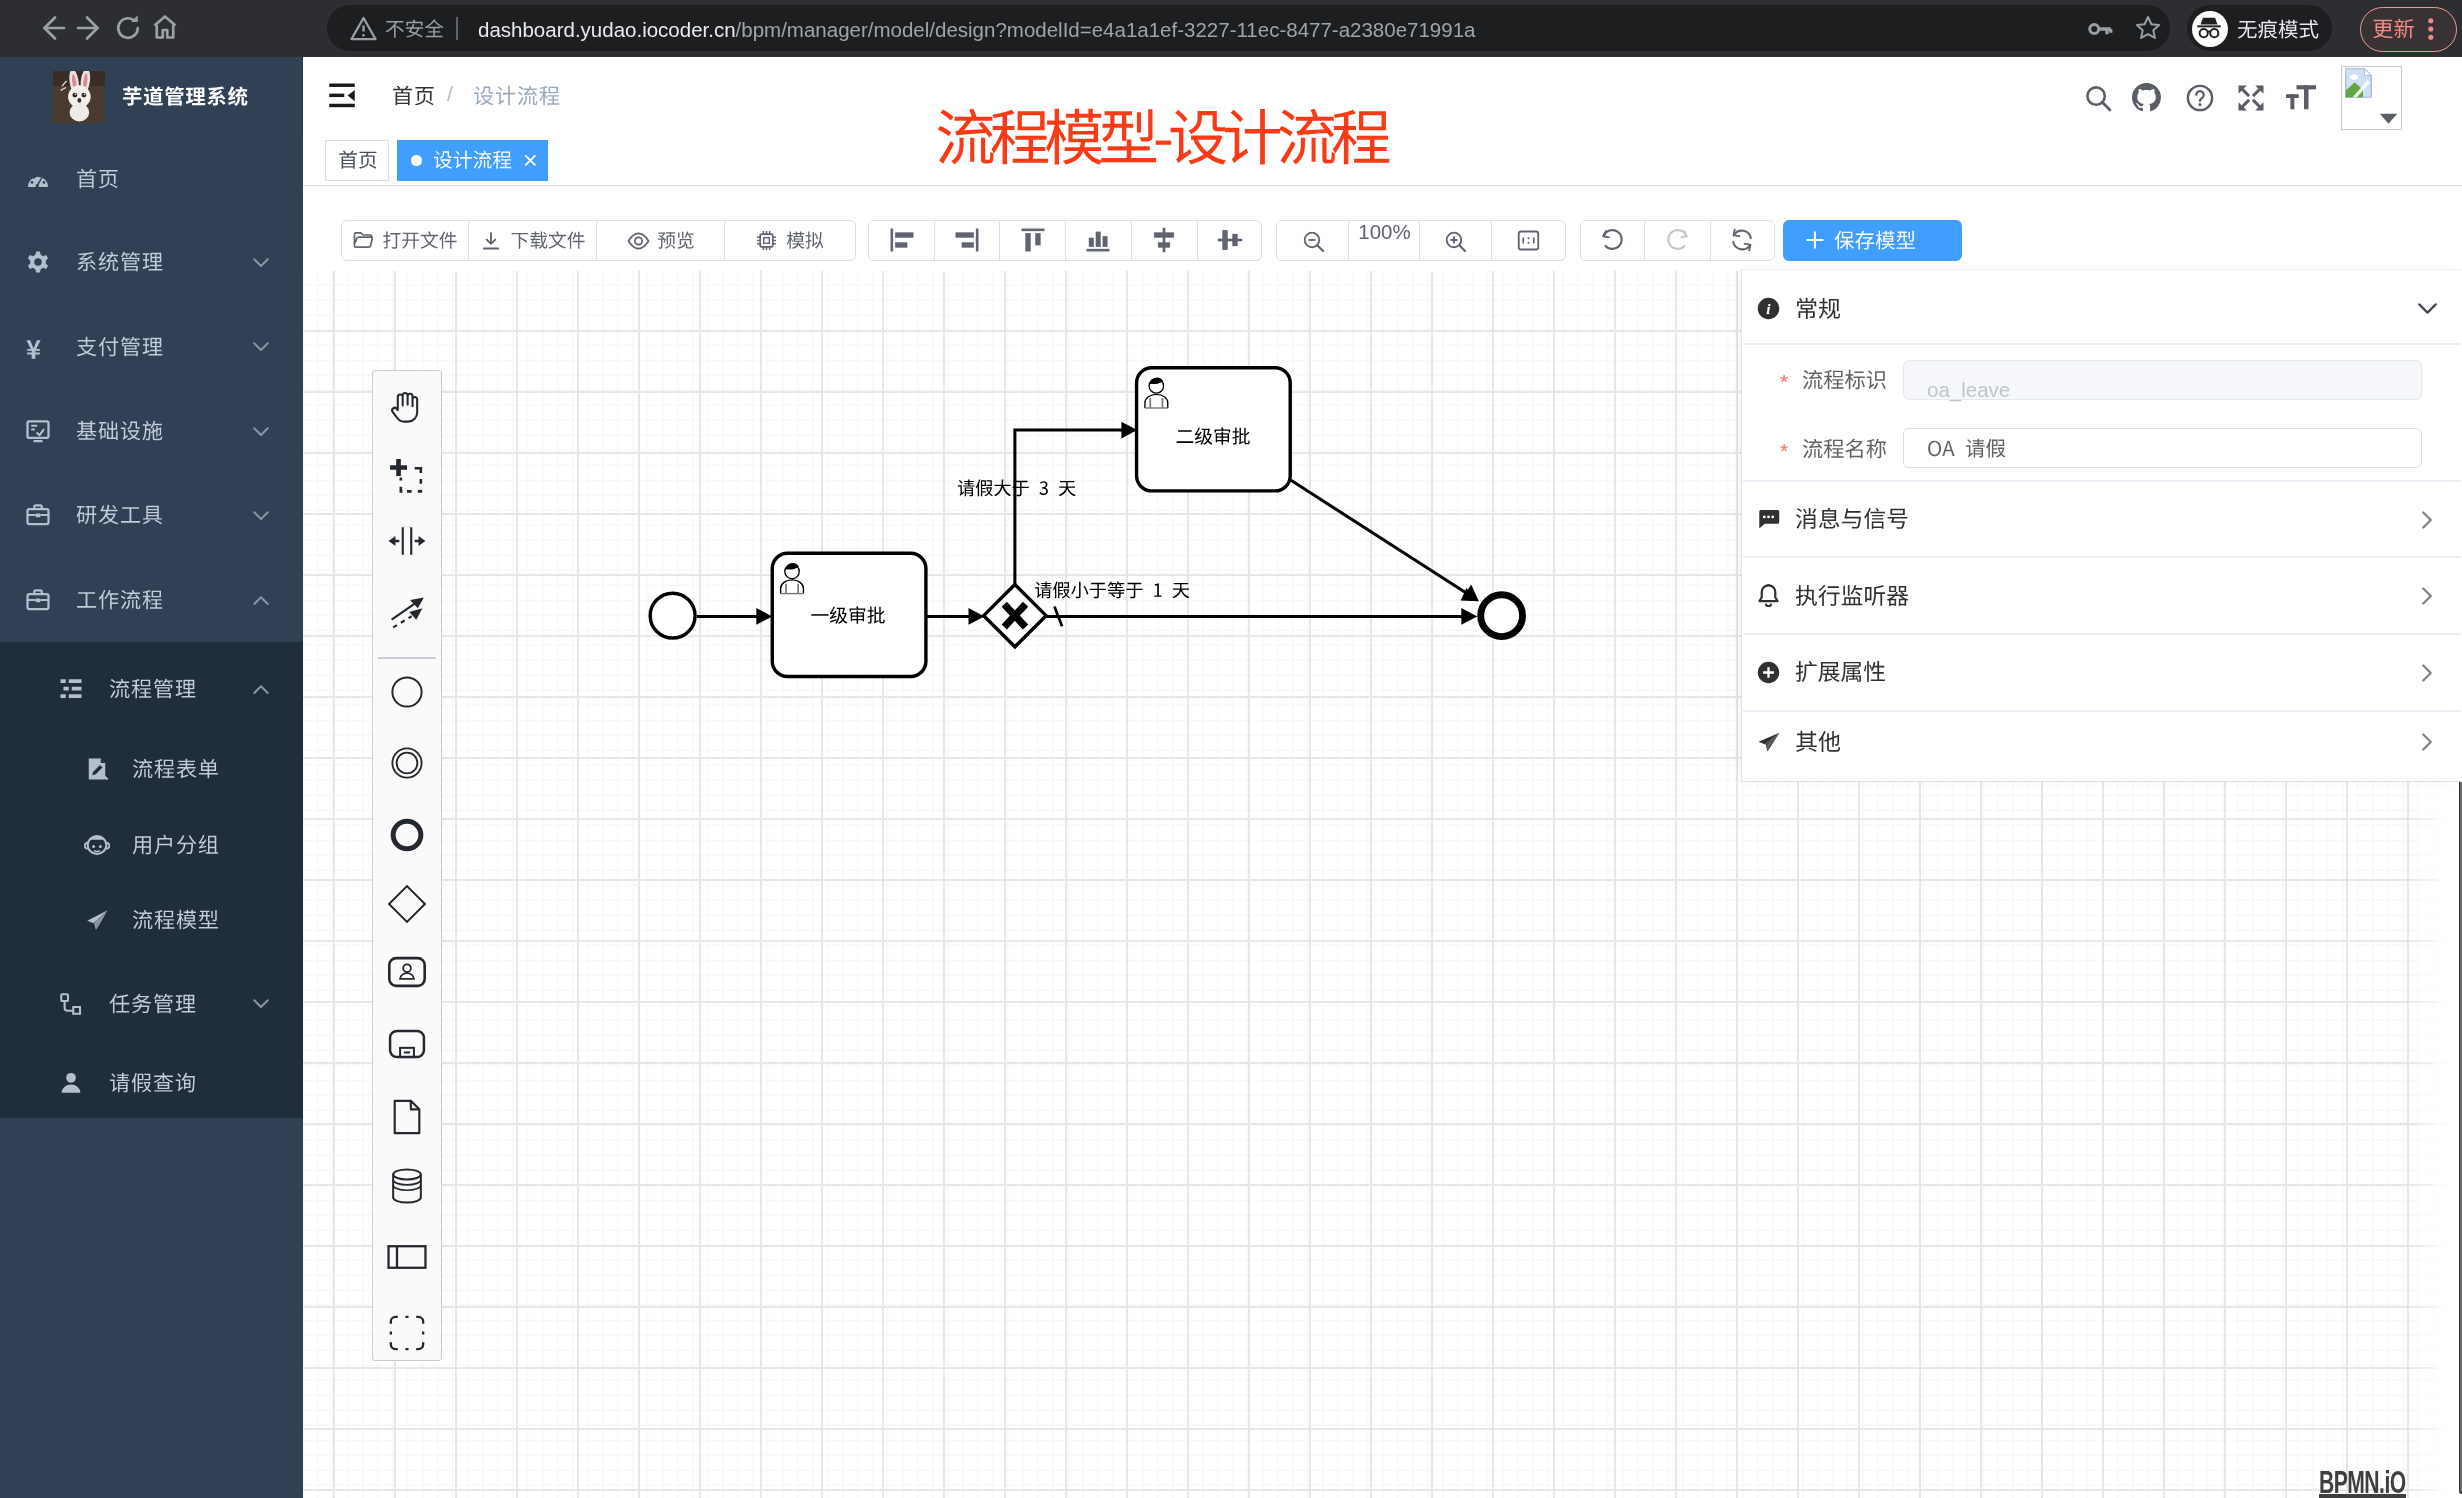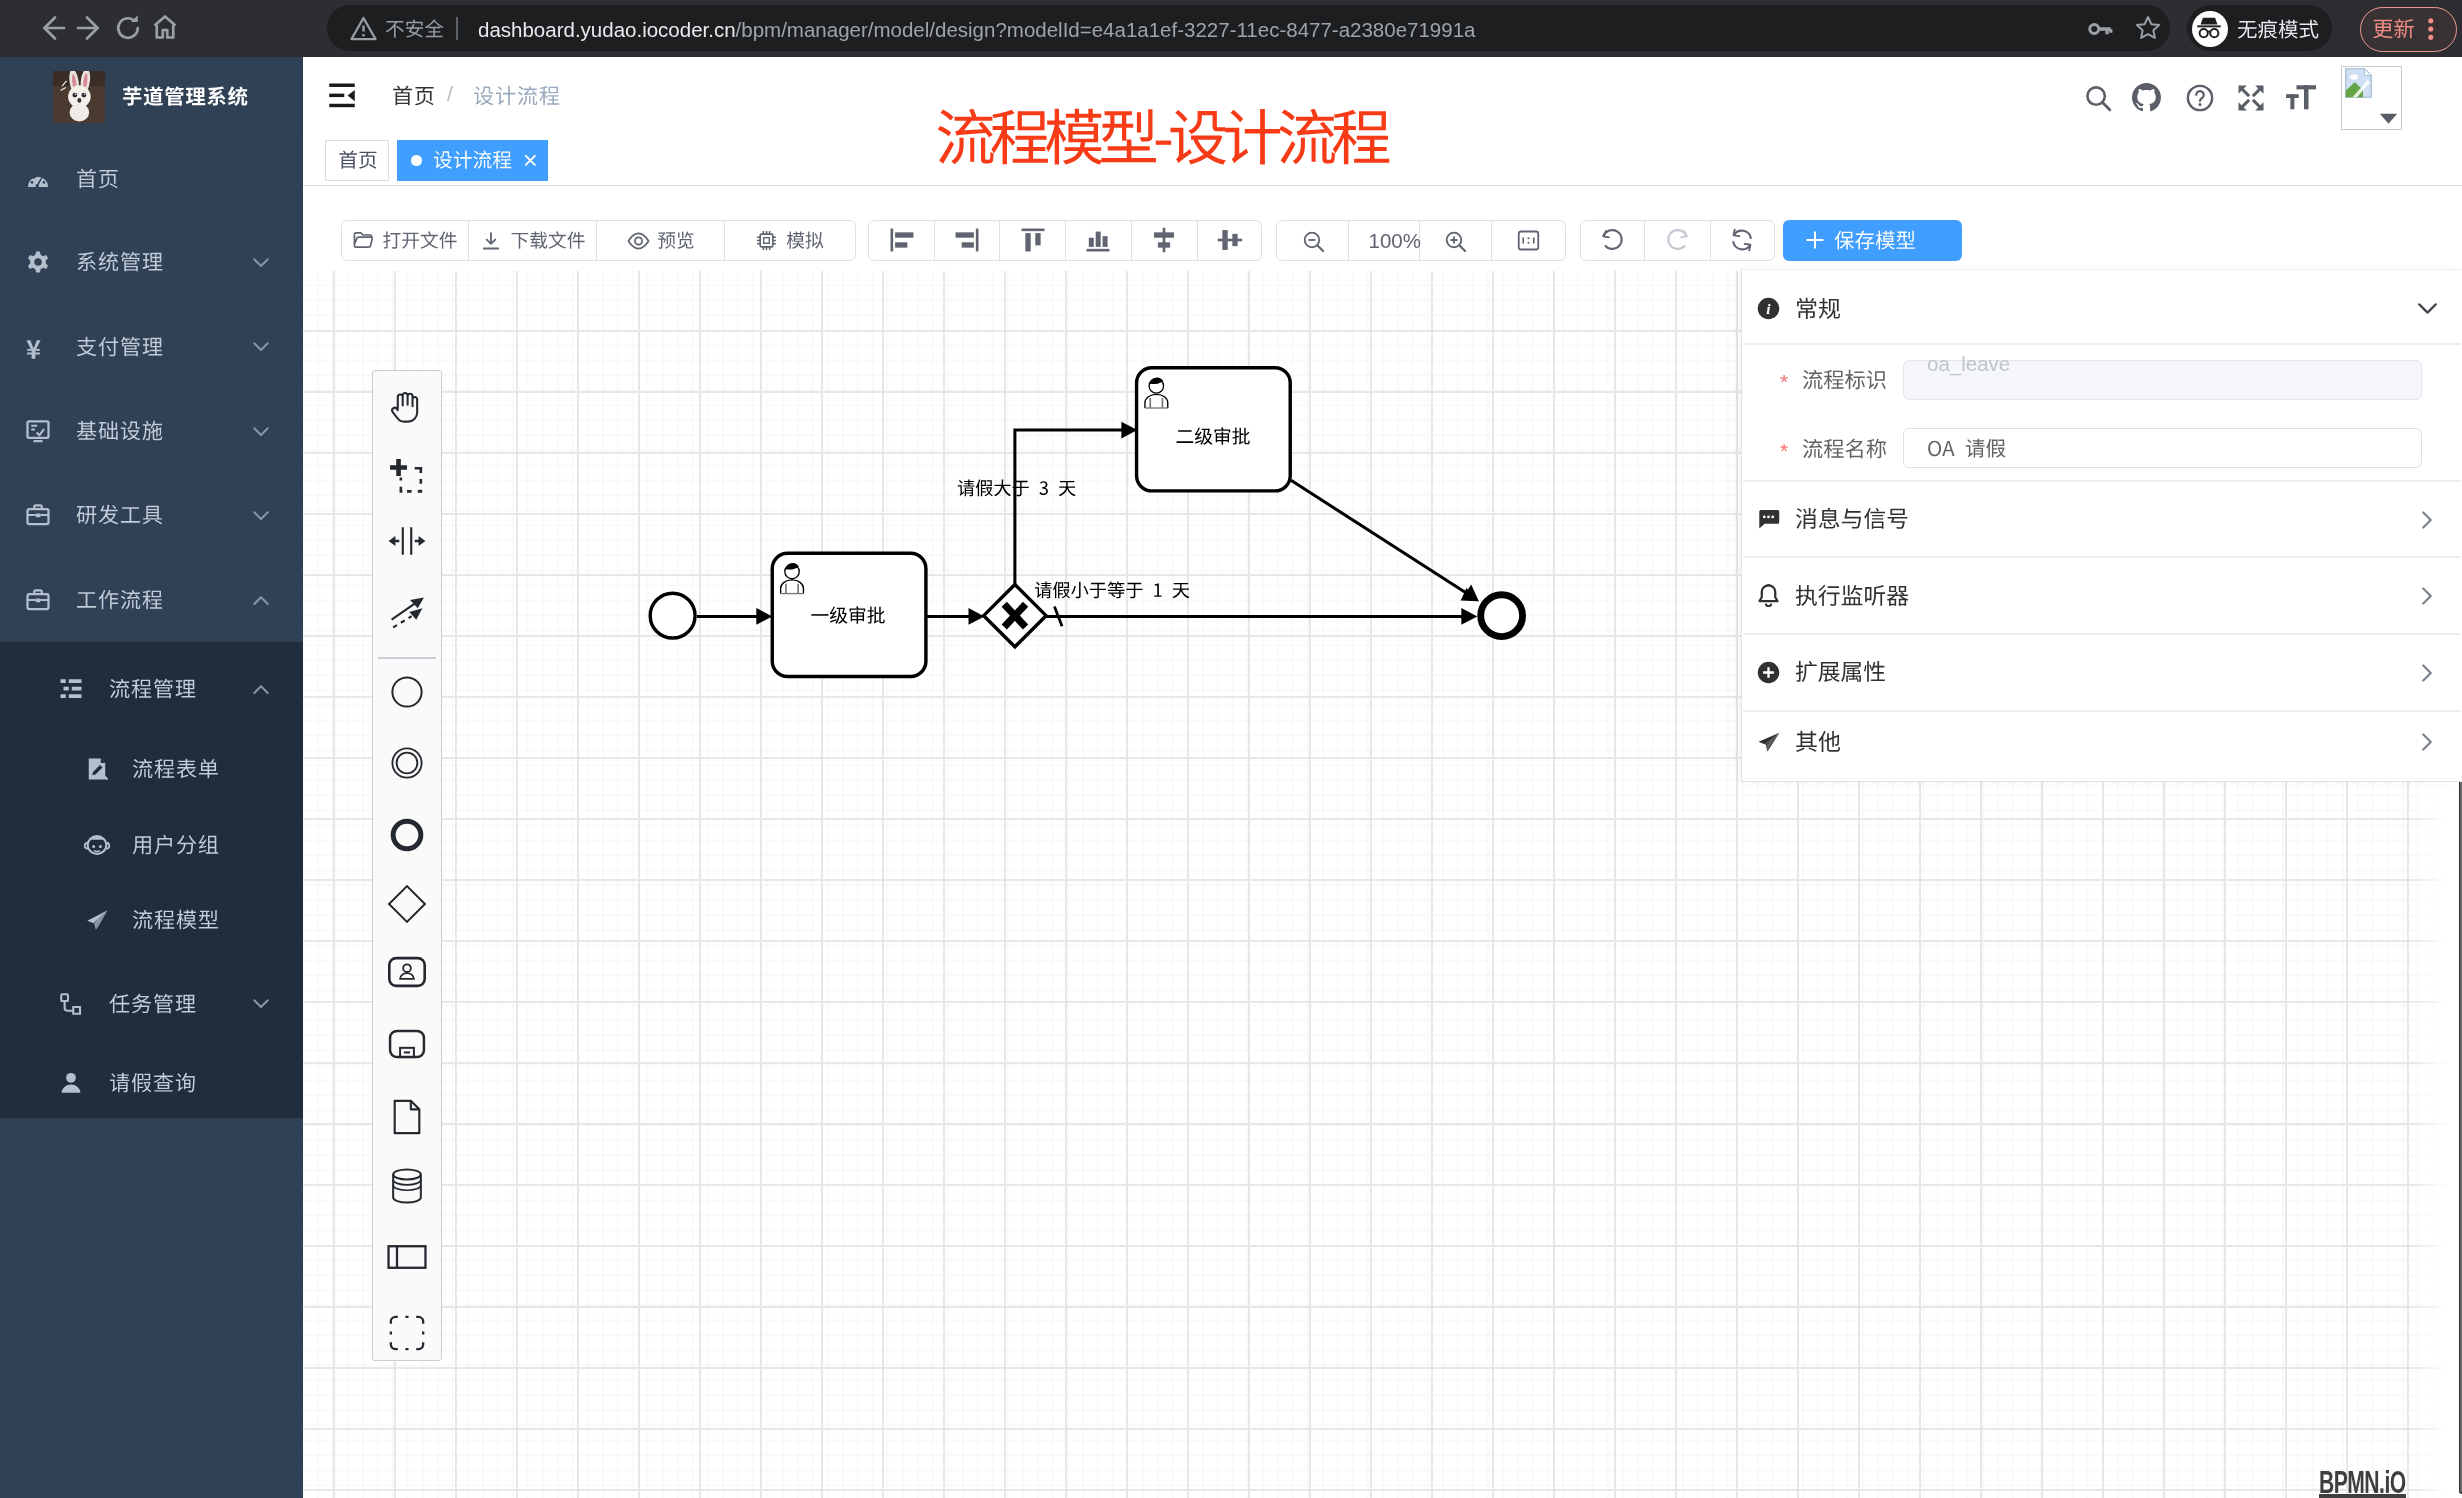--- a/index.html
+++ b/index.html
@@ -535,21 +535,21 @@
   </svg>
 <div class="abs" style="left:1276px;top:220px;width:73px;height:41px;background:#fff;border:1.5px solid #dcdfe6;border-top-left-radius:6px;border-bottom-left-radius:6px;"></div>
 <div class="abs" style="left:1348px;top:220px;width:73px;height:41px;background:#fff;border:1.5px solid #dcdfe6;;"></div>
 <div class="abs" style="left:1419px;top:220px;width:74px;height:41px;background:#fff;border:1.5px solid #dcdfe6;;"></div>
 <div class="abs" style="left:1491px;top:220px;width:75px;height:41px;background:#fff;border:1.5px solid #dcdfe6;border-top-right-radius:6px;border-bottom-right-radius:6px;"></div>
 <svg class="abs" style="left:1302px;top:230px" width="23" height="23" viewBox="0 0 30 30">
 <circle cx="13" cy="13" r="9.5" stroke="#5f6470" stroke-width="2.4" fill="none"></circle>
 <path d="M20 20 L27.5 27.5" stroke="#5f6470" stroke-width="2.8" stroke-linecap="round"></path>
 <path d="M8.5 13 h9" stroke="#5f6470" stroke-width="2.4"></path>
   </svg>
-<div class="abs" style="left:1348px;top:229px;width:73px;text-align:right;font-size:20.5px;color:#5f6470">100%</div>
+<div class="abs" style="left:1348px;top:220px;width:73px;text-align:center;font-size:20.5px;color:#5f6470">100%</div>
 <svg class="abs" style="left:1444px;top:230px" width="23" height="23" viewBox="0 0 30 30">
 <circle cx="13" cy="13" r="9.5" stroke="#5f6470" stroke-width="2.4" fill="none"></circle>
 <path d="M20 20 L27.5 27.5" stroke="#5f6470" stroke-width="2.8" stroke-linecap="round"></path>
 <path d="M8.5 13 h9 M13 8.5 v9" stroke="#5f6470" stroke-width="2.4"></path>
   </svg>
 <svg class="abs" style="left:1517px;top:230px" width="23" height="21" viewBox="0 0 30 28">
 <rect x="2" y="2" width="26" height="24" rx="3" stroke="#5f6470" stroke-width="2.4" fill="none"></rect>
 <path d="M8 10 v8 M22 10 v8" stroke="#5f6470" stroke-width="2.2"></path>
 <circle cx="15" cy="11" r="1.4" fill="#5f6470"></circle>
     <circle cx="15" cy="17" r="1.4" fill="#5f6470"></circle>
@@ -765,21 +765,21 @@
     <svg width="85" height="23.6" viewBox="0 0 112 31" style="overflow:visible;">
       <g fill="#606266" transform="translate(0,25.8)">
         <path transform="translate(0.0,0) scale(0.028000,-0.028000)" d="M577 361V-37H644V361ZM400 362V259C400 167 387 56 264 -28C281 -39 306 -62 317 -77C452 19 468 148 468 257V362ZM755 362V44C755 -16 760 -32 775 -46C788 -58 810 -63 830 -63C840 -63 867 -63 879 -63C896 -63 916 -59 927 -52C941 -44 949 -32 954 -13C959 5 962 58 964 102C946 108 924 118 911 130C910 82 909 46 907 29C905 13 902 6 897 2C892 -1 884 -2 875 -2C867 -2 854 -2 847 -2C840 -2 834 -1 831 2C826 7 825 17 825 37V362ZM85 774C145 738 219 684 255 645L300 704C264 742 189 794 129 827ZM40 499C104 470 183 423 222 388L264 450C224 484 144 528 80 554ZM65 -16 128 -67C187 26 257 151 310 257L256 306C198 193 119 61 65 -16ZM559 823C575 789 591 746 603 710H318V642H515C473 588 416 517 397 499C378 482 349 475 330 471C336 454 346 417 350 399C379 410 425 414 837 442C857 415 874 390 886 369L947 409C910 468 833 560 770 627L714 593C738 566 765 534 790 503L476 485C515 530 562 592 600 642H945V710H680C669 748 648 799 627 840Z"></path>
         <path transform="translate(28.0,0) scale(0.028000,-0.028000)" d="M532 733H834V549H532ZM462 798V484H907V798ZM448 209V144H644V13H381V-53H963V13H718V144H919V209H718V330H941V396H425V330H644V209ZM361 826C287 792 155 763 43 744C52 728 62 703 65 687C112 693 162 702 212 712V558H49V488H202C162 373 93 243 28 172C41 154 59 124 67 103C118 165 171 264 212 365V-78H286V353C320 311 360 257 377 229L422 288C402 311 315 401 286 426V488H411V558H286V729C333 740 377 753 413 768Z"></path>
         <path transform="translate(56.0,0) scale(0.028000,-0.028000)" d="M466 764V693H902V764ZM779 325C826 225 873 95 888 16L957 41C940 120 892 247 843 345ZM491 342C465 236 420 129 364 57C381 49 411 28 425 18C479 94 529 211 560 327ZM422 525V454H636V18C636 5 632 1 617 0C604 0 557 -1 505 1C515 -22 526 -54 529 -76C599 -76 645 -74 674 -62C703 -49 712 -26 712 17V454H956V525ZM202 840V628H49V558H186C153 434 88 290 24 215C38 196 58 165 66 145C116 209 165 314 202 422V-79H277V444C311 395 351 333 368 301L412 360C392 388 306 498 277 531V558H408V628H277V840Z"></path>
         <path transform="translate(84.0,0) scale(0.028000,-0.028000)" d="M513 697H816V398H513ZM439 769V326H893V769ZM738 205C791 118 847 1 869 -71L943 -41C921 30 862 144 806 230ZM510 228C481 126 428 28 361 -36C379 -46 413 -67 427 -79C494 -9 553 98 587 211ZM102 769C156 722 224 657 257 615L309 667C276 708 206 771 151 814ZM50 526V454H191V107C191 54 154 15 135 -1C148 -12 172 -37 181 -52C196 -32 224 -10 398 126C389 140 375 170 369 190L264 110V526Z"></path>
       </g>
     </svg>
   </div>
 <div class="abs" style="left:1903px;top:360px;width:519px;height:40px;background:#f5f7fa;border:1.5px solid #e4e7ed;border-radius:6px"></div>
-<div class="abs" style="left:1927px;top:352px;font-size:20.5px;color:#c0c4cc">oa_leave</div>
+<div class="abs" style="left:1927px;top:378px;font-size:20.5px;color:#c0c4cc">oa_leave</div>
 <div class="abs" style="left:1780px;top:439px;font-size:21px;color:#f56c6c;font-family:'Liberation Sans'">*</div>
 <div style="position:absolute;left:1802px;top:437px;line-height:0">
     <svg width="85" height="23.6" viewBox="0 0 112 31" style="overflow:visible;">
       <g fill="#606266" transform="translate(0,25.8)">
         <path transform="translate(0.0,0) scale(0.028000,-0.028000)" d="M577 361V-37H644V361ZM400 362V259C400 167 387 56 264 -28C281 -39 306 -62 317 -77C452 19 468 148 468 257V362ZM755 362V44C755 -16 760 -32 775 -46C788 -58 810 -63 830 -63C840 -63 867 -63 879 -63C896 -63 916 -59 927 -52C941 -44 949 -32 954 -13C959 5 962 58 964 102C946 108 924 118 911 130C910 82 909 46 907 29C905 13 902 6 897 2C892 -1 884 -2 875 -2C867 -2 854 -2 847 -2C840 -2 834 -1 831 2C826 7 825 17 825 37V362ZM85 774C145 738 219 684 255 645L300 704C264 742 189 794 129 827ZM40 499C104 470 183 423 222 388L264 450C224 484 144 528 80 554ZM65 -16 128 -67C187 26 257 151 310 257L256 306C198 193 119 61 65 -16ZM559 823C575 789 591 746 603 710H318V642H515C473 588 416 517 397 499C378 482 349 475 330 471C336 454 346 417 350 399C379 410 425 414 837 442C857 415 874 390 886 369L947 409C910 468 833 560 770 627L714 593C738 566 765 534 790 503L476 485C515 530 562 592 600 642H945V710H680C669 748 648 799 627 840Z"></path>
         <path transform="translate(28.0,0) scale(0.028000,-0.028000)" d="M532 733H834V549H532ZM462 798V484H907V798ZM448 209V144H644V13H381V-53H963V13H718V144H919V209H718V330H941V396H425V330H644V209ZM361 826C287 792 155 763 43 744C52 728 62 703 65 687C112 693 162 702 212 712V558H49V488H202C162 373 93 243 28 172C41 154 59 124 67 103C118 165 171 264 212 365V-78H286V353C320 311 360 257 377 229L422 288C402 311 315 401 286 426V488H411V558H286V729C333 740 377 753 413 768Z"></path>
         <path transform="translate(56.0,0) scale(0.028000,-0.028000)" d="M263 529C314 494 373 446 417 406C300 344 171 299 47 273C61 256 79 224 86 204C141 217 197 233 252 253V-79H327V-27H773V-79H849V340H451C617 429 762 553 844 713L794 744L781 740H427C451 768 473 797 492 826L406 843C347 747 233 636 69 559C87 546 111 519 122 501C217 550 296 609 361 671H733C674 583 587 508 487 445C440 486 374 536 321 572ZM773 42H327V271H773Z"></path>
         <path transform="translate(84.0,0) scale(0.028000,-0.028000)" d="M512 450C489 325 449 200 392 120C409 111 440 92 453 81C510 168 555 301 582 437ZM782 440C826 331 868 185 882 91L952 113C936 207 894 349 848 460ZM532 838C509 710 467 583 408 496V553H279V731C327 743 372 757 409 772L364 831C292 799 168 770 63 752C71 735 81 710 84 694C124 700 167 707 209 715V553H54V483H200C162 368 94 238 33 167C45 150 63 121 70 103C119 164 169 262 209 362V-81H279V370C311 326 349 270 365 241L409 300C390 325 308 416 279 445V483H398L394 477C412 468 444 449 458 438C494 491 527 560 553 637H653V12C653 -1 649 -5 636 -5C623 -6 579 -6 532 -5C543 -24 554 -56 559 -76C621 -76 664 -74 691 -63C718 -51 728 -30 728 12V637H863C848 601 828 561 810 526L877 510C904 567 934 635 958 697L909 711L898 707H576C586 745 596 784 604 824Z"></path>
       </g>
     </svg>

